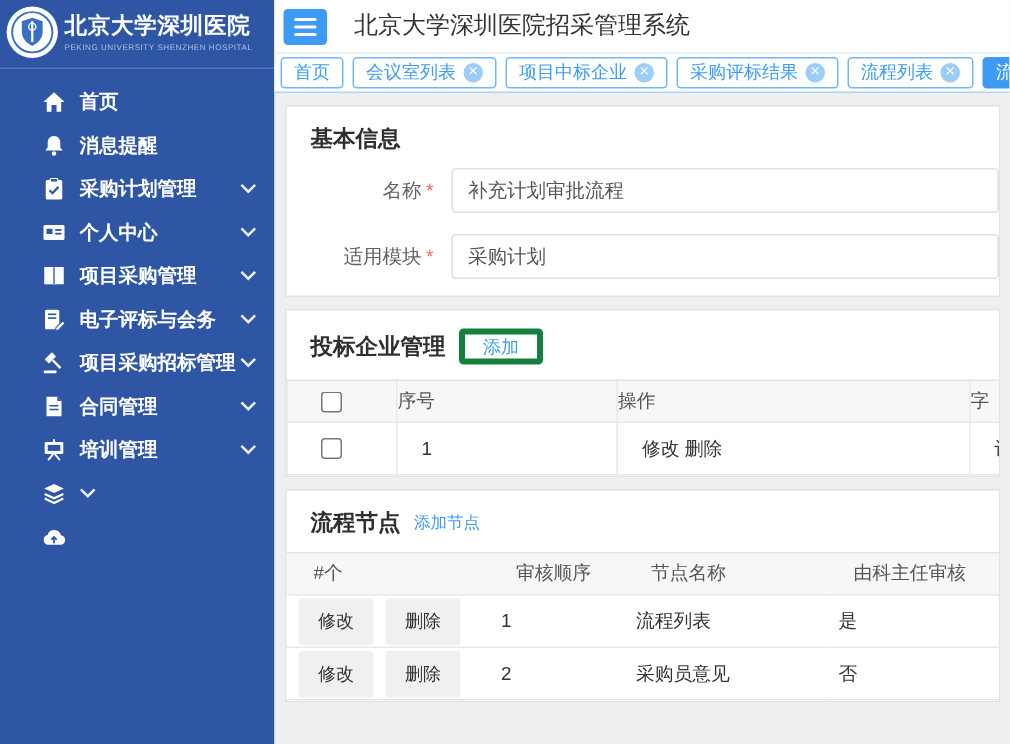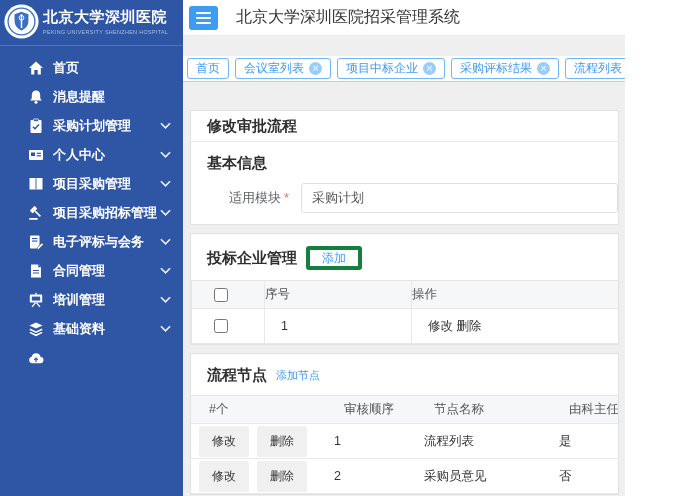--- a/index.html
+++ b/index.html
@@ -1,35 +1,35 @@
 <!DOCTYPE html>
 <html><head>
 <meta charset="utf-8">
 <style>
   * { box-sizing: border-box; margin: 0; padding: 0; }
   html, body { width: 673px; height: 496px; overflow: hidden; }
   body { font-family: "Liberation Sans", "DejaVu Sans", sans-serif; background: #fff; }
-  .app { display: flex; width: 625px; height: 496px; border-radius: 27px; }
+  .app { display: flex; width: 673px; height: 496px; border-radius: 27px; }
 
   
   .sidebar { width: 183px; flex-shrink: 0; background: #2e56a5; color: #fff; overflow: hidden; }
   .logo { display: flex; align-items: center; padding: 3px 5px 5px 3px; border-bottom: 1px solid rgba(255,255,255,0.18); }
   .logo-emblem { width: 37px; height: 37px; flex-shrink: 0; }
   .logo-text { margin-left: 3px; min-width: 0; }
   .logo-title { font-family: "Liberation Serif", "DejaVu Serif", serif; font-weight: bold; font-size: 15px; white-space: nowrap; letter-spacing: 0.5px; }
   .logo-sub { font-size: 5.4px; color: #aabfe2; letter-spacing: 0.35px; margin-top: 2px; white-space: nowrap; }
   .menu { padding-top: 7px; }
   .menu-item { display: flex; align-items: center; height: 29px; padding: 0 12px 0 28px; cursor: pointer; }
   .menu-icon { width: 16px; height: 16px; margin-right: 9px; flex-shrink: 0; }
   .menu-icon svg { display: block; width: 16px; height: 16px; }
   .menu-label { flex: 1; font-size: 13px; font-weight: bold; white-space: nowrap; overflow: hidden; }
   .chev { width: 11px; height: 8px; flex-shrink: 0; opacity: 0.9; }
 
   
-  .main { flex: 1; min-width: 0; display: flex; flex-direction: column; background: #efefef; gap: 20px; }
+  .main { flex: 1; min-width: 0; display: flex; flex-direction: column; background: #efefef; }
   .topbar { height: 36px; flex-shrink: 0; background: #fff; display: flex; align-items: center; padding-left: 6px; border-bottom: 1px solid #e4eef7; }
   .hamburger { width: 29px; height: 24px; background: #3d9bf3; border: none; border-radius: 3px; display: flex; flex-direction: column; justify-content: center; align-items: center; gap: 3px; cursor: pointer; }
   .hamburger span { display: block; width: 15px; height: 2px; background: #fff; border-radius: 1px; }
   .topbar-title { margin-left: 18px; font-size: 16px; color: #333; white-space: nowrap; }
 
   .tabbar { height: 26px; flex-shrink: 0; background: #fff; border-bottom: 1px solid #a9d6f8; display: flex; align-items: flex-start; gap: 6px; padding: 2px 0 0 4px; overflow: hidden; }
   .tab { height: 21px; display: inline-flex; align-items: center; gap: 5px; padding: 0 8px; background: #fff; border: 1px solid #6fb7f6; border-radius: 3px; font-size: 12px; color: #3d9bf3; white-space: nowrap; cursor: pointer; }
   .tab-close { width: 13px; height: 13px; border-radius: 50%; background: #9ccdf7; color: #fff; font-size: 9px; line-height: 13px; text-align: center; cursor: pointer; font-family: "DejaVu Sans", sans-serif; }
   .tab.active { background: #3d9bf3; border-color: #3d9bf3; color: #fff; }
 
@@ -137,49 +137,49 @@
             </svg>
           </span>
         <span class="menu-label">项目采购管理</span>
         <svg class="chev" viewBox="0 0 12 8">
             <path d="M1 1l5 5 5-5" stroke="#fff" stroke-width="1.8" fill="none"></path>
           </svg>
       </div>
       <div class="menu-item">
         <span class="menu-icon">
             <svg viewBox="0 0 16 16">
+              <rect x="2" y="1.5" width="9.5" height="13" rx="1" fill="#fff"></rect>
+              <rect x="4" y="4" width="5.5" height="1.1" fill="#2e56a5"></rect>
+              <rect x="4" y="6.5" width="5.5" height="1.1" fill="#2e56a5"></rect>
+              <path d="M9.2 13.6l4.6-4.6 1.6 1.6-4.6 4.6H9.2z" fill="#fff" stroke="#2e56a5" stroke-width="0.7"></path>
+            </svg>
+          </span>
+        <span class="menu-label">电子评标与会务</span>
+        <svg class="chev" viewBox="0 0 12 8">
+            <path d="M1 1l5 5 5-5" stroke="#fff" stroke-width="1.8" fill="none"></path>
+          </svg>
+      </div>
+      <div class="menu-item">
+        <span class="menu-icon">
+            <svg viewBox="0 0 16 16">
               <g fill="#fff" transform="rotate(-45 8 7)">
                 <rect x="4.6" y="1.6" width="6.8" height="4" rx="0.6"></rect>
                 <rect x="7.2" y="5.8" width="1.6" height="7.4"></rect>
               </g>
               <rect x="1.2" y="13" width="8.5" height="1.8" rx="0.4" fill="#fff"></rect>
             </svg>
           </span>
         <span class="menu-label">项目采购招标管理</span>
         <svg class="chev" viewBox="0 0 12 8">
             <path d="M1 1l5 5 5-5" stroke="#fff" stroke-width="1.8" fill="none"></path>
           </svg>
       </div>
       <div class="menu-item">
         <span class="menu-icon">
             <svg viewBox="0 0 16 16">
-              <rect x="2" y="1.5" width="9.5" height="13" rx="1" fill="#fff"></rect>
-              <rect x="4" y="4" width="5.5" height="1.1" fill="#2e56a5"></rect>
-              <rect x="4" y="6.5" width="5.5" height="1.1" fill="#2e56a5"></rect>
-              <path d="M9.2 13.6l4.6-4.6 1.6 1.6-4.6 4.6H9.2z" fill="#fff" stroke="#2e56a5" stroke-width="0.7"></path>
-            </svg>
-          </span>
-        <span class="menu-label">电子评标与会务</span>
-        <svg class="chev" viewBox="0 0 12 8">
-            <path d="M1 1l5 5 5-5" stroke="#fff" stroke-width="1.8" fill="none"></path>
-          </svg>
-      </div>
-      <div class="menu-item">
-        <span class="menu-icon">
-            <svg viewBox="0 0 16 16">
               <path fill="#fff" d="M3 1.5h7.2l2.8 2.8v10.2H3z"></path>
               <path d="M10.2 1.5v2.8H13z" fill="#2e56a5"></path>
               <rect x="5" y="7" width="6" height="1" fill="#2e56a5"></rect>
               <rect x="5" y="9.5" width="6" height="1" fill="#2e56a5"></rect>
             </svg>
           </span>
         <span class="menu-label">合同管理</span>
         <svg class="chev" viewBox="0 0 12 8">
             <path d="M1 1l5 5 5-5" stroke="#fff" stroke-width="1.8" fill="none"></path>
           </svg>
@@ -199,21 +199,20 @@
           </svg>
       </div>
       <div class="menu-item">
         <span class="menu-icon">
             <svg viewBox="0 0 16 16">
               <path d="M8 1.6l6.5 3-6.5 3-6.5-3z" fill="#fff"></path>
               <path d="M1.8 8.3l6.2 2.9 6.2-2.9" stroke="#fff" stroke-width="1.5" fill="none"></path>
               <path d="M1.8 11.4l6.2 2.9 6.2-2.9" stroke="#fff" stroke-width="1.5" fill="none"></path>
             </svg>
           </span>
-        <span class="menu-label">基础资料</span>
         <svg class="chev" viewBox="0 0 12 8">
             <path d="M1 1l5 5 5-5" stroke="#fff" stroke-width="1.8" fill="none"></path>
           </svg>
       </div>
       <div class="menu-item">
         <span class="menu-icon">
             <svg viewBox="0 0 16 16">
               <path fill="#fff" d="M4.2 13.2a3.3 3.3 0 0 1-.5-6.5 4.6 4.6 0 0 1 8.9.2 3.1 3.1 0 0 1-.6 6.3z"></path>
               <path d="M8 12.2V8.1M6.2 9.8L8 8l1.8 1.8" stroke="#2e56a5" stroke-width="1.2" fill="none"></path>
             </svg>
@@ -255,23 +254,26 @@
       </div>
       <div class="tab active">
         <span>流程</span>
 
       </div>
     </div>
 
     <div class="content">
 
       <section class="panel">
-        <div class="panel-header">修改审批流程</div>
         <div class="panel-body">
           <div class="section-title">基本信息</div>
+          <div class="form-row">
+            <label class="form-label"><span>名称</span><span class="req">*</span></label>
+            <input class="form-input" type="text" value="补充计划审批流程" style="">
+          </div>
           <div class="form-row">
             <label class="form-label"><span>适用模块</span><span class="req">*</span></label>
             <input class="form-input" type="text" value="采购计划" style="">
           </div>
         </div>
       </section>
 
       <section class="panel">
         <div class="panel-body" style="padding-bottom:0;">
           <div class="section-title">

